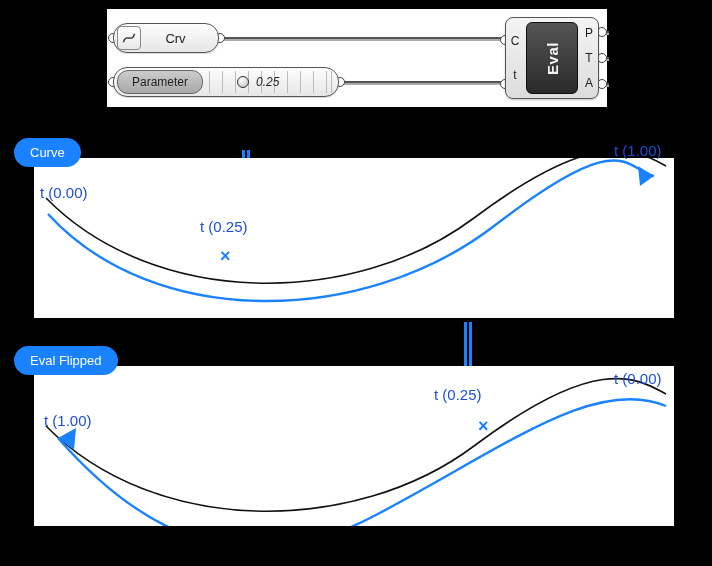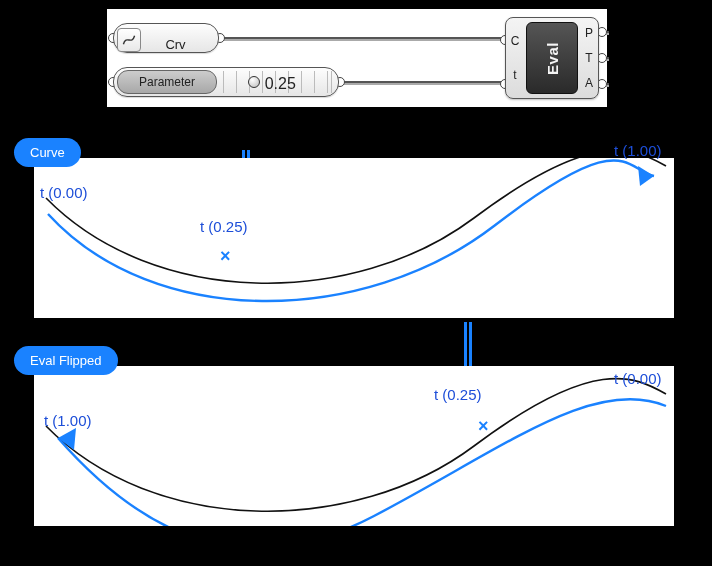--- a/index.html
+++ b/index.html
@@ -43,21 +43,21 @@
   }
 
   
   .crv {
     position: absolute;
     top: 14px; left: 6px;
     width: 106px; height: 30px;
     background: linear-gradient(#fdfdfd,#e6e6e6);
     border: 1px solid #555;
     border-radius: 14px;
-    display: flex; align-items: flex-end;
+    display: flex; align-items: center;
     box-shadow: 0 1px 1px rgba(0,0,0,.15);
   }
   .crv .icon-box {
     width: 24px; height: 24px; margin-left: 3px;
     background: linear-gradient(#fff,#e8e8e8);
     border: 1px solid #888;
     border-radius: 4px;
     display: flex; align-items: center; justify-content: center;
   }
   .crv .icon-box svg { width: 14px; height: 14px; }
@@ -68,21 +68,21 @@
     position: absolute;
     top: 58px; left: 6px;
     width: 226px; height: 30px;
     background: linear-gradient(#fdfdfd,#e6e6e6);
     border: 1px solid #555;
     border-radius: 14px;
     display: flex; align-items: center;
     box-shadow: 0 1px 1px rgba(0,0,0,.15);
   }
   .slider .param-btn {
-    width: 100px; height: 24px; margin-left: 3px;
+    width: 86px; height: 24px; margin-left: 3px;
     background: linear-gradient(#ccc,#a8a8a8);
     border: 1px solid #666;
     border-radius: 11px;
     font-size: 12px; color: #222;
     display: flex; align-items: center; justify-content: center;
   }
   .slider .track {
     flex: 1; height: 22px; margin: 0 6px 0 6px;
     position: relative;
     background: repeating-linear-gradient(to right, transparent 0 12px, #bbb 12px 13px);
@@ -91,21 +91,21 @@
   }
   .slider .thumb {
     position: absolute; top: 5px; left: 22%;
     width: 12px; height: 12px;
     background: radial-gradient(circle at 35% 30%, #fff, #bbb);
     border: 1.5px solid #333;
     border-radius: 50%;
   }
   .slider .val {
     position: absolute; top: 4px; left: 38%;
-    font-size: 16px; color: #222;
+    font-size: 12px; color: #222; font-style: italic;
   }
 
   
   .eval {
     position: absolute;
     top: 8px; left: 398px;
     width: 94px; height: 82px;
     background: linear-gradient(#f4f4f4,#dcdcdc);
     border: 1px solid #555;
     border-radius: 8px;

